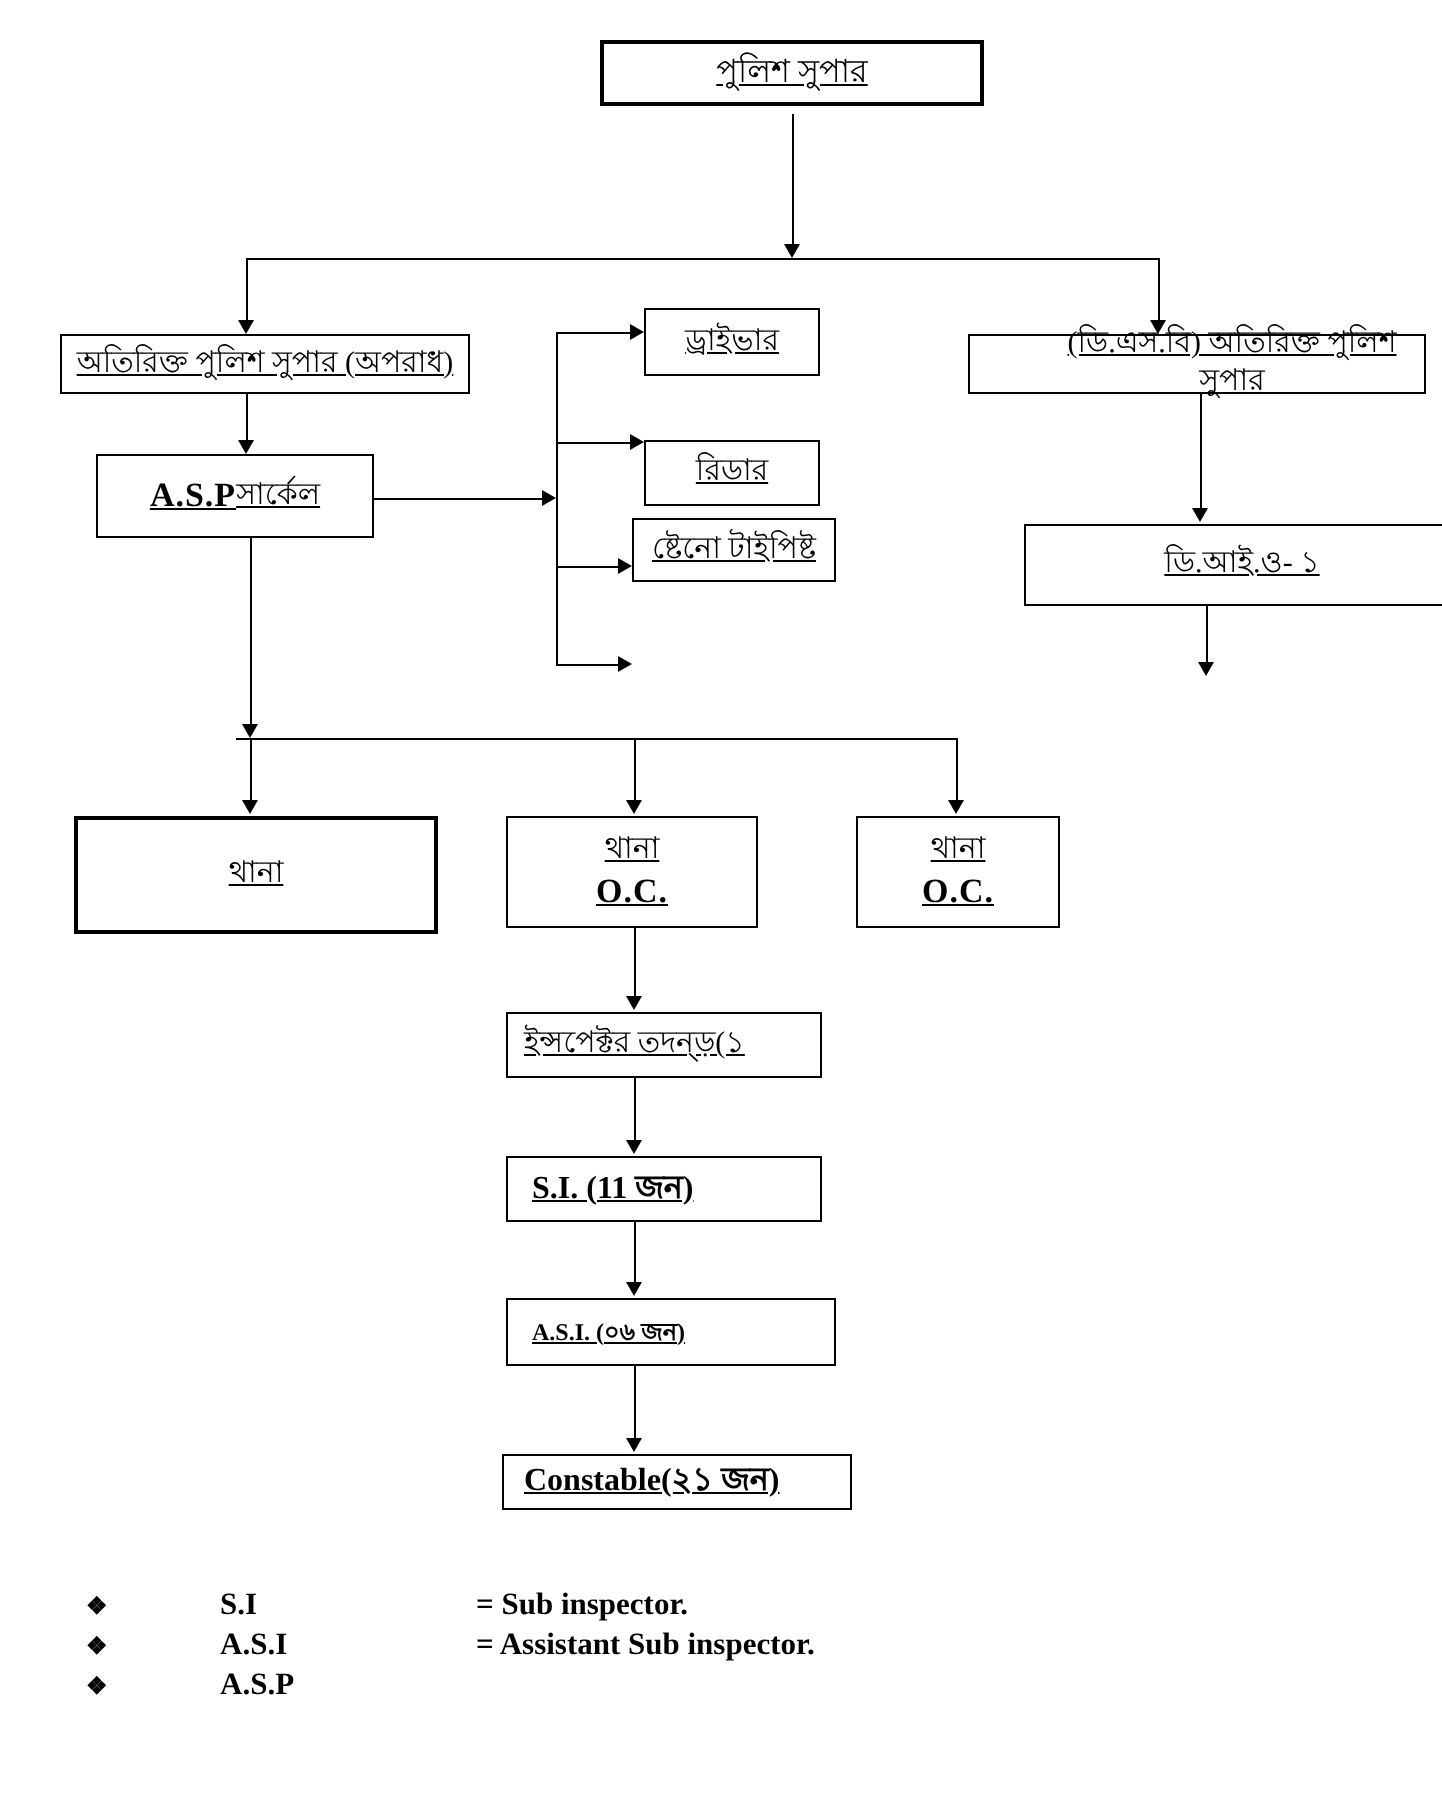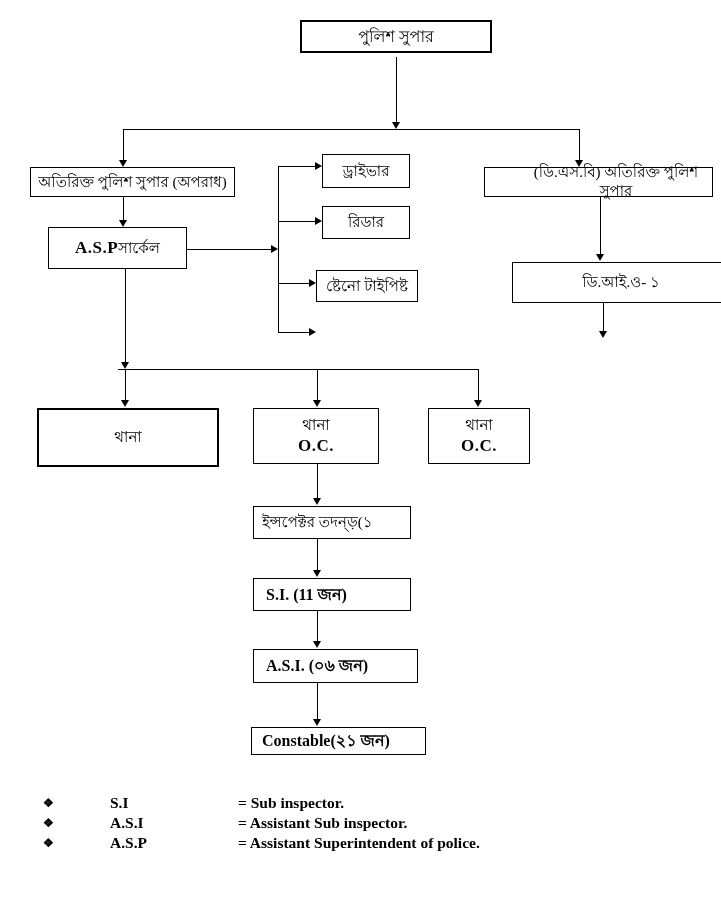--- a/index.html
+++ b/index.html
@@ -3,21 +3,21 @@
 <meta charset="utf-8">
 <style>
   html,body{margin:0;padding:0;background:#ffffff;}
   #stage{
     position:relative;width:721px;height:897px;background:#ffffff;
     font-family:"Liberation Serif",serif;color:#000;
   }
   .box{
     position:absolute;border:1.5px solid #000;background:#fff;
     display:flex;flex-direction:column;align-items:center;justify-content:center;
-    font-size:15px;line-height:1.25;text-align:center;box-sizing:border-box;
+    font-size:15px;line-height:1.25;text-align:center;box-sizing:border-box;text-decoration:underline;
   }
   .box.thick{border-width:2px;}
   .box.leftal{align-items:flex-start;text-align:left;margin-left:16px;}
   .b{font-weight:bold;}
   .en{font-weight:bold;font-size:17px;letter-spacing:.5px;}
   .v{position:absolute;width:1px;background:#000;}
   .h{position:absolute;height:1px;background:#000;}
   .ad{position:absolute;width:0;height:0;border-left:4px solid transparent;border-right:4px solid transparent;border-top:7px solid #000;}
   .ar{position:absolute;width:0;height:0;border-top:4px solid transparent;border-bottom:4px solid transparent;border-left:7px solid #000;}
   #legend{position:absolute;left:43px;top:793px;font-weight:bold;font-size:15.5px;}
@@ -40,25 +40,25 @@
 
   <div class="box" style="left:48px;top:227px;width:139px;height:42px;flex-direction:row;">
     <span class="en">A.S.P</span>
       <span> সার্কেল</span>
   </div>
 
   <div class="box" style="left:322px;top:154px;width:88px;height:34px;">
     <span>ড্রাইভার</span>
   </div>
 
-  <div class="box" style="left:322px;top:206px;width:88px;height:33px;">
+  <div class="box" style="left:322px;top:220px;width:88px;height:33px;">
     <span>রিডার</span>
   </div>
 
-  <div class="box" style="left:316px;top:270px;width:102px;height:32px;">
+  <div class="box" style="left:316px;top:259px;width:102px;height:32px;">
     <span>ষ্টেনো টাইপিষ্ট</span>
   </div>
 
 
   <div class="box" style="left:484px;top:167px;width:229px;height:30px;padding-left:35px;">
     <span>(ডি.এস.বি) অতিরিক্ত পুলিশ সুপার</span>
   </div>
 
   <div class="box" style="left:492px;top:262px;width:218px;height:41px;margin-left:20px;">
     <span>ডি.আই.ও- ১</span>
@@ -80,21 +80,21 @@
   </div>
 
   <div class="box leftal" style="left:237px;top:506px;width:158px;height:33px;padding-left:8px;">
     <span>ইন্সপেক্টর তদন্ড়(১</span>
   </div>
 
   <div class="box leftal b" style="left:237px;top:578px;width:158px;height:33px;padding-left:12px;font-size:16px;">
     <span>S.I. (11 জন)</span>
   </div>
 
-  <div class="box leftal b" style="left:237px;top:649px;width:165px;height:34px;padding-left:12px;font-size:16px;">
+  <div class="box leftal b" style="left:237px;top:649px;width:165px;height:34px;padding-left:12px;font-size:12px;">
     <span>A.S.I. (০৬ জন)</span>
   </div>
 
   <div class="box leftal b" style="left:235px;top:727px;width:175px;height:28px;padding-left:10px;font-size:16px;">
     <span>Constable(২১ জন)</span>
   </div>
 
   <div>
 
     <div class="v" style="left:396px;top:57px;height:65px;"></div>
@@ -154,17 +154,16 @@
       <span>= Sub inspector.</span>
     </div>
     <div class="lrow">
       <span class="lbul">❖</span>
       <span class="labbr">A.S.I</span>
       <span>= Assistant Sub inspector.</span>
     </div>
     <div class="lrow">
       <span class="lbul">❖</span>
       <span class="labbr">A.S.P</span>
-      <span>= Assistant Superintendent of police.</span>
     </div>
   </div>
 
 </div>
 
 </body></html>

